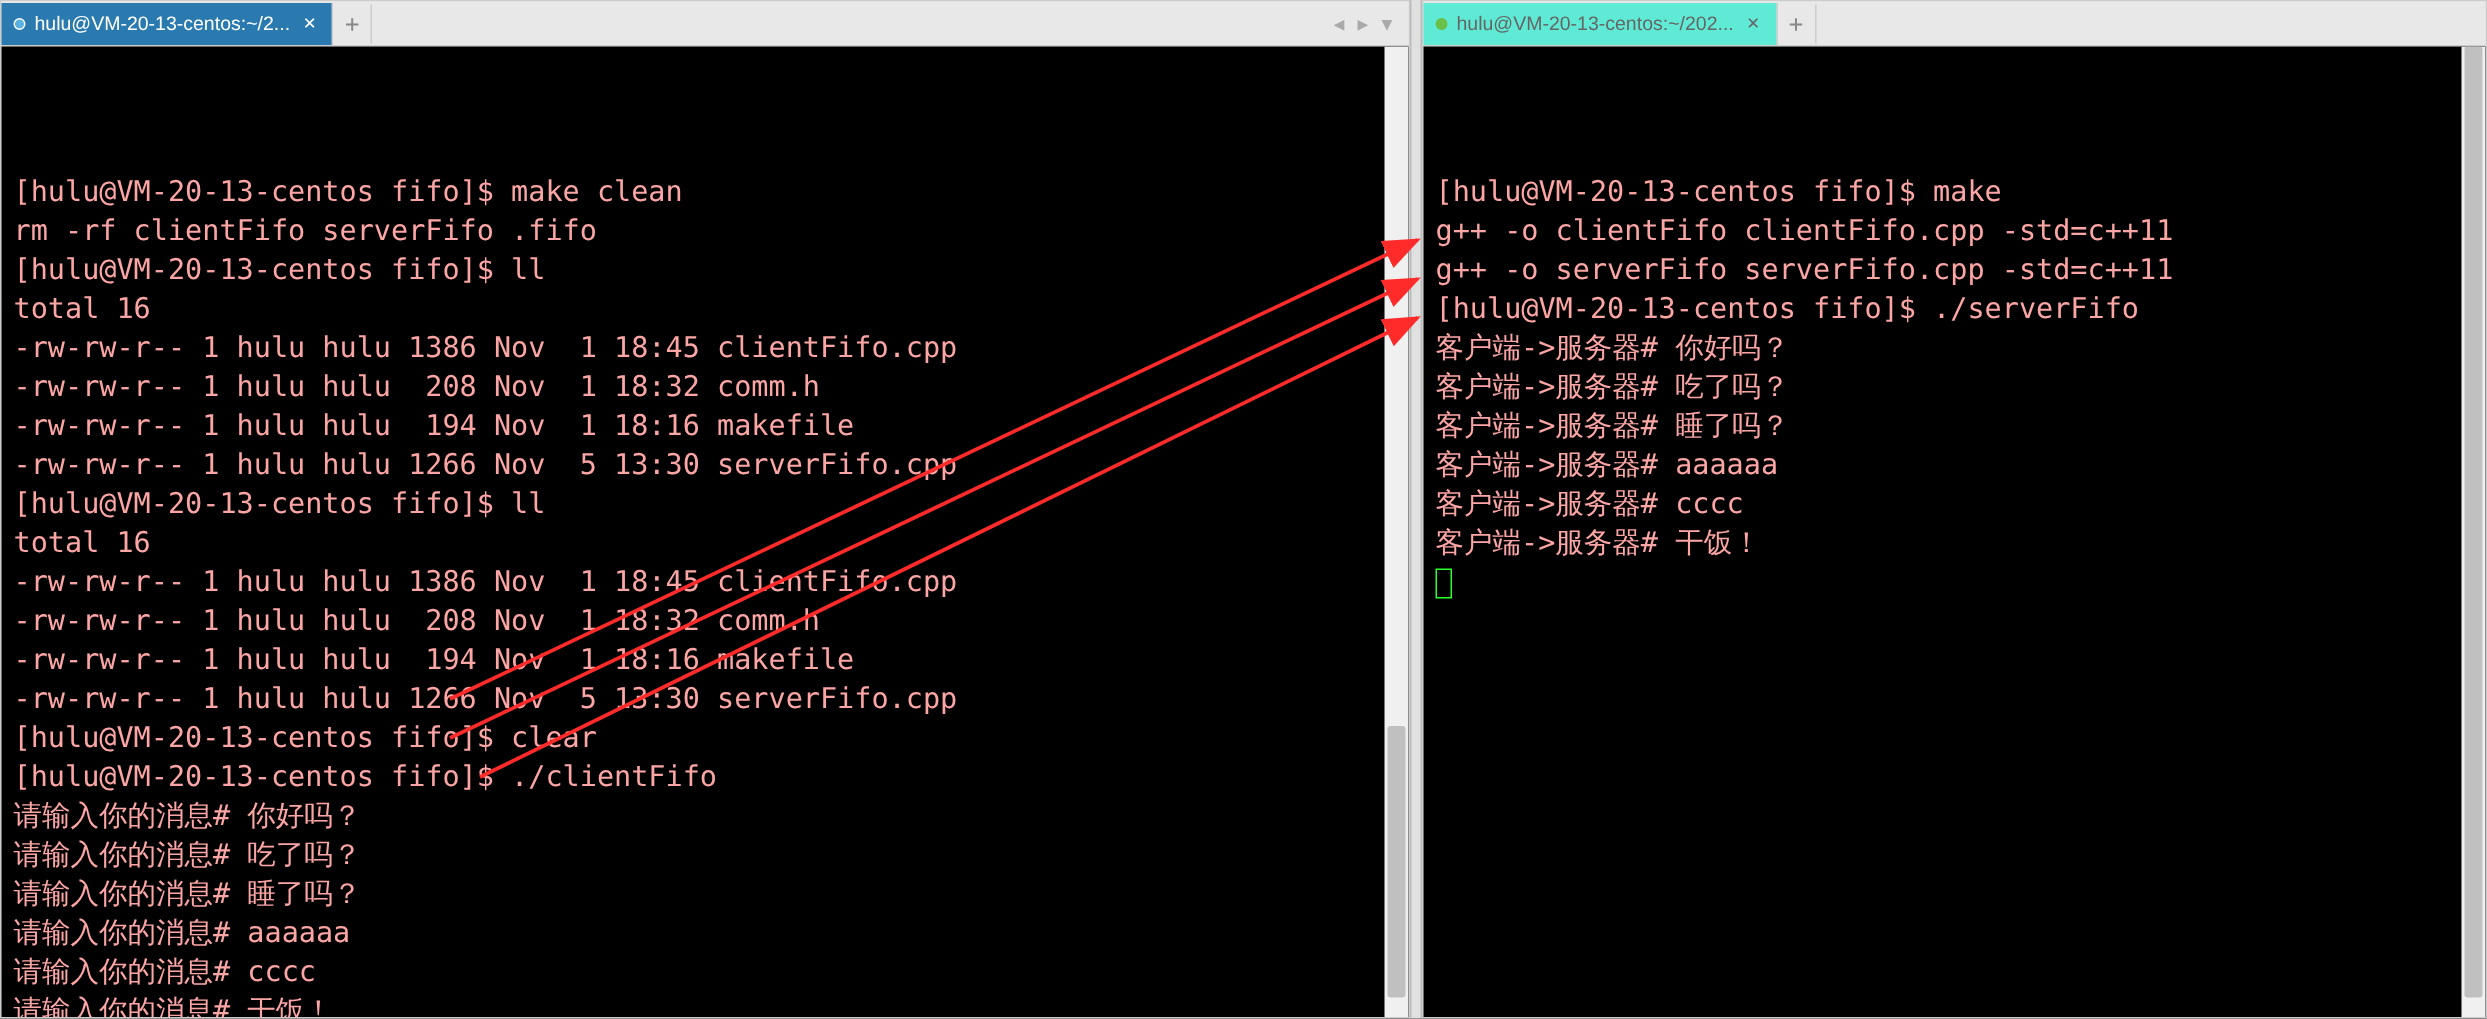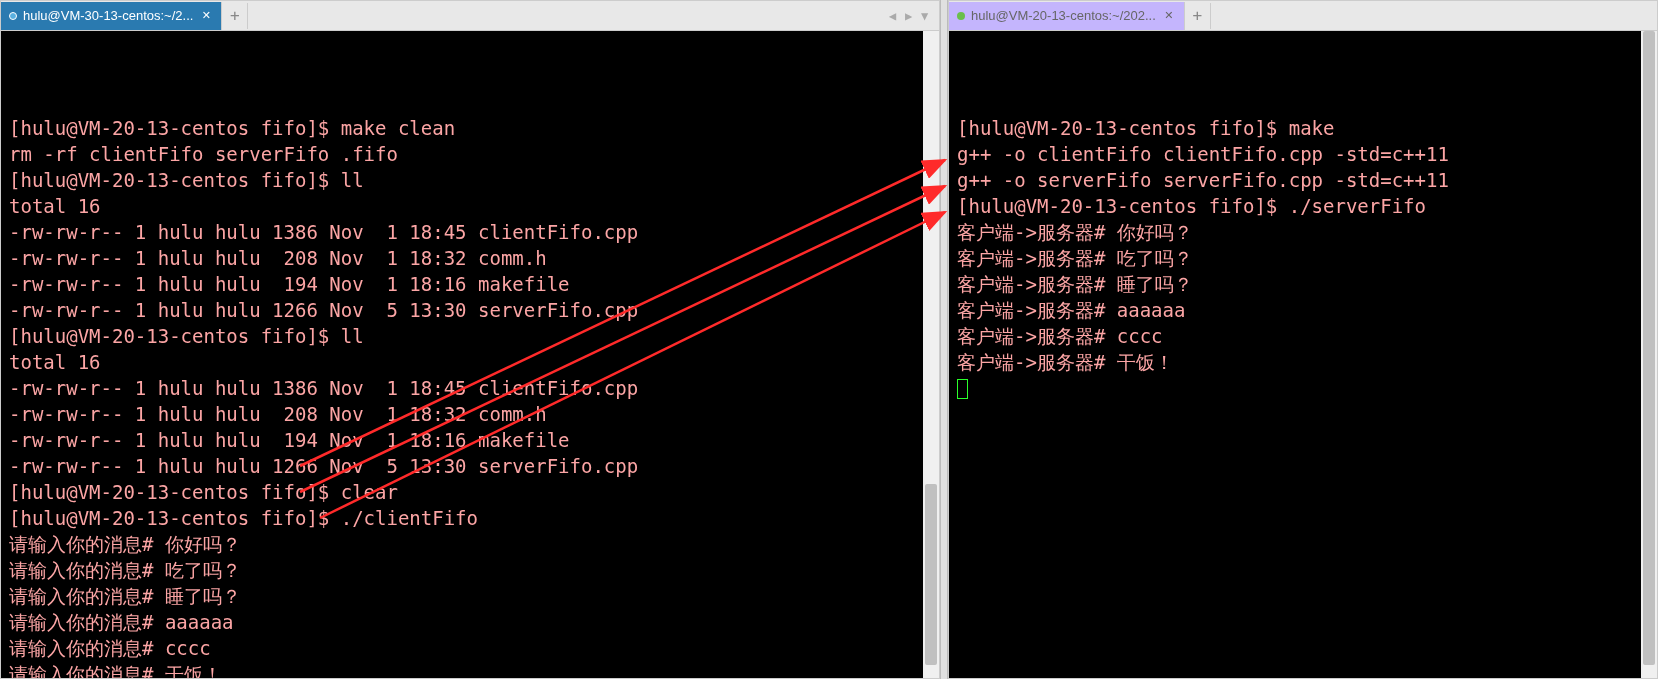--- a/index.html
+++ b/index.html
@@ -35,21 +35,21 @@
     font-family: sans-serif;
     gap: 6px;
     border-right: 1px solid #ccc;
   }
   .tab.active {
     background: #2a7ab0;
     color: #fff;
     font-weight: 500;
   }
   .tab.inactive {
-    background: #c4b5fd;
+    background: #5eead4;
     color: #666;
     text-align: center;
   }
   .tab-dot {
     width: 8px; height: 8px; border-radius: 50%;
   }
   .tab-dot.blue { background: #5ab0e0; border:1px solid #fff;}
   .tab-dot.green { background: #6abf4b; }
   .tab-close {
     width: 14px; height: 14px;
@@ -119,21 +119,21 @@
     z-index: 50;
   }
 </style>
 </head>
 <body>
 
 <div class="pane pane-left">
   <div class="tabbar">
     <div class="tab active">
       <span class="tab-dot blue"></span>
-      <span>hulu@VM-30-13-centos:~/2...</span>
+      <span>hulu@VM-20-13-centos:~/2...</span>
       <span class="tab-close">✕</span>
     </div>
     <div class="tab-add">+</div>
     <div class="nav-arrows">
       <span class="nav-arrow">◀</span>
       <span class="nav-arrow">▶</span>
       <span class="nav-arrow">▼</span>
     </div>
   </div>
   <div class="terminal" id="term-left">

